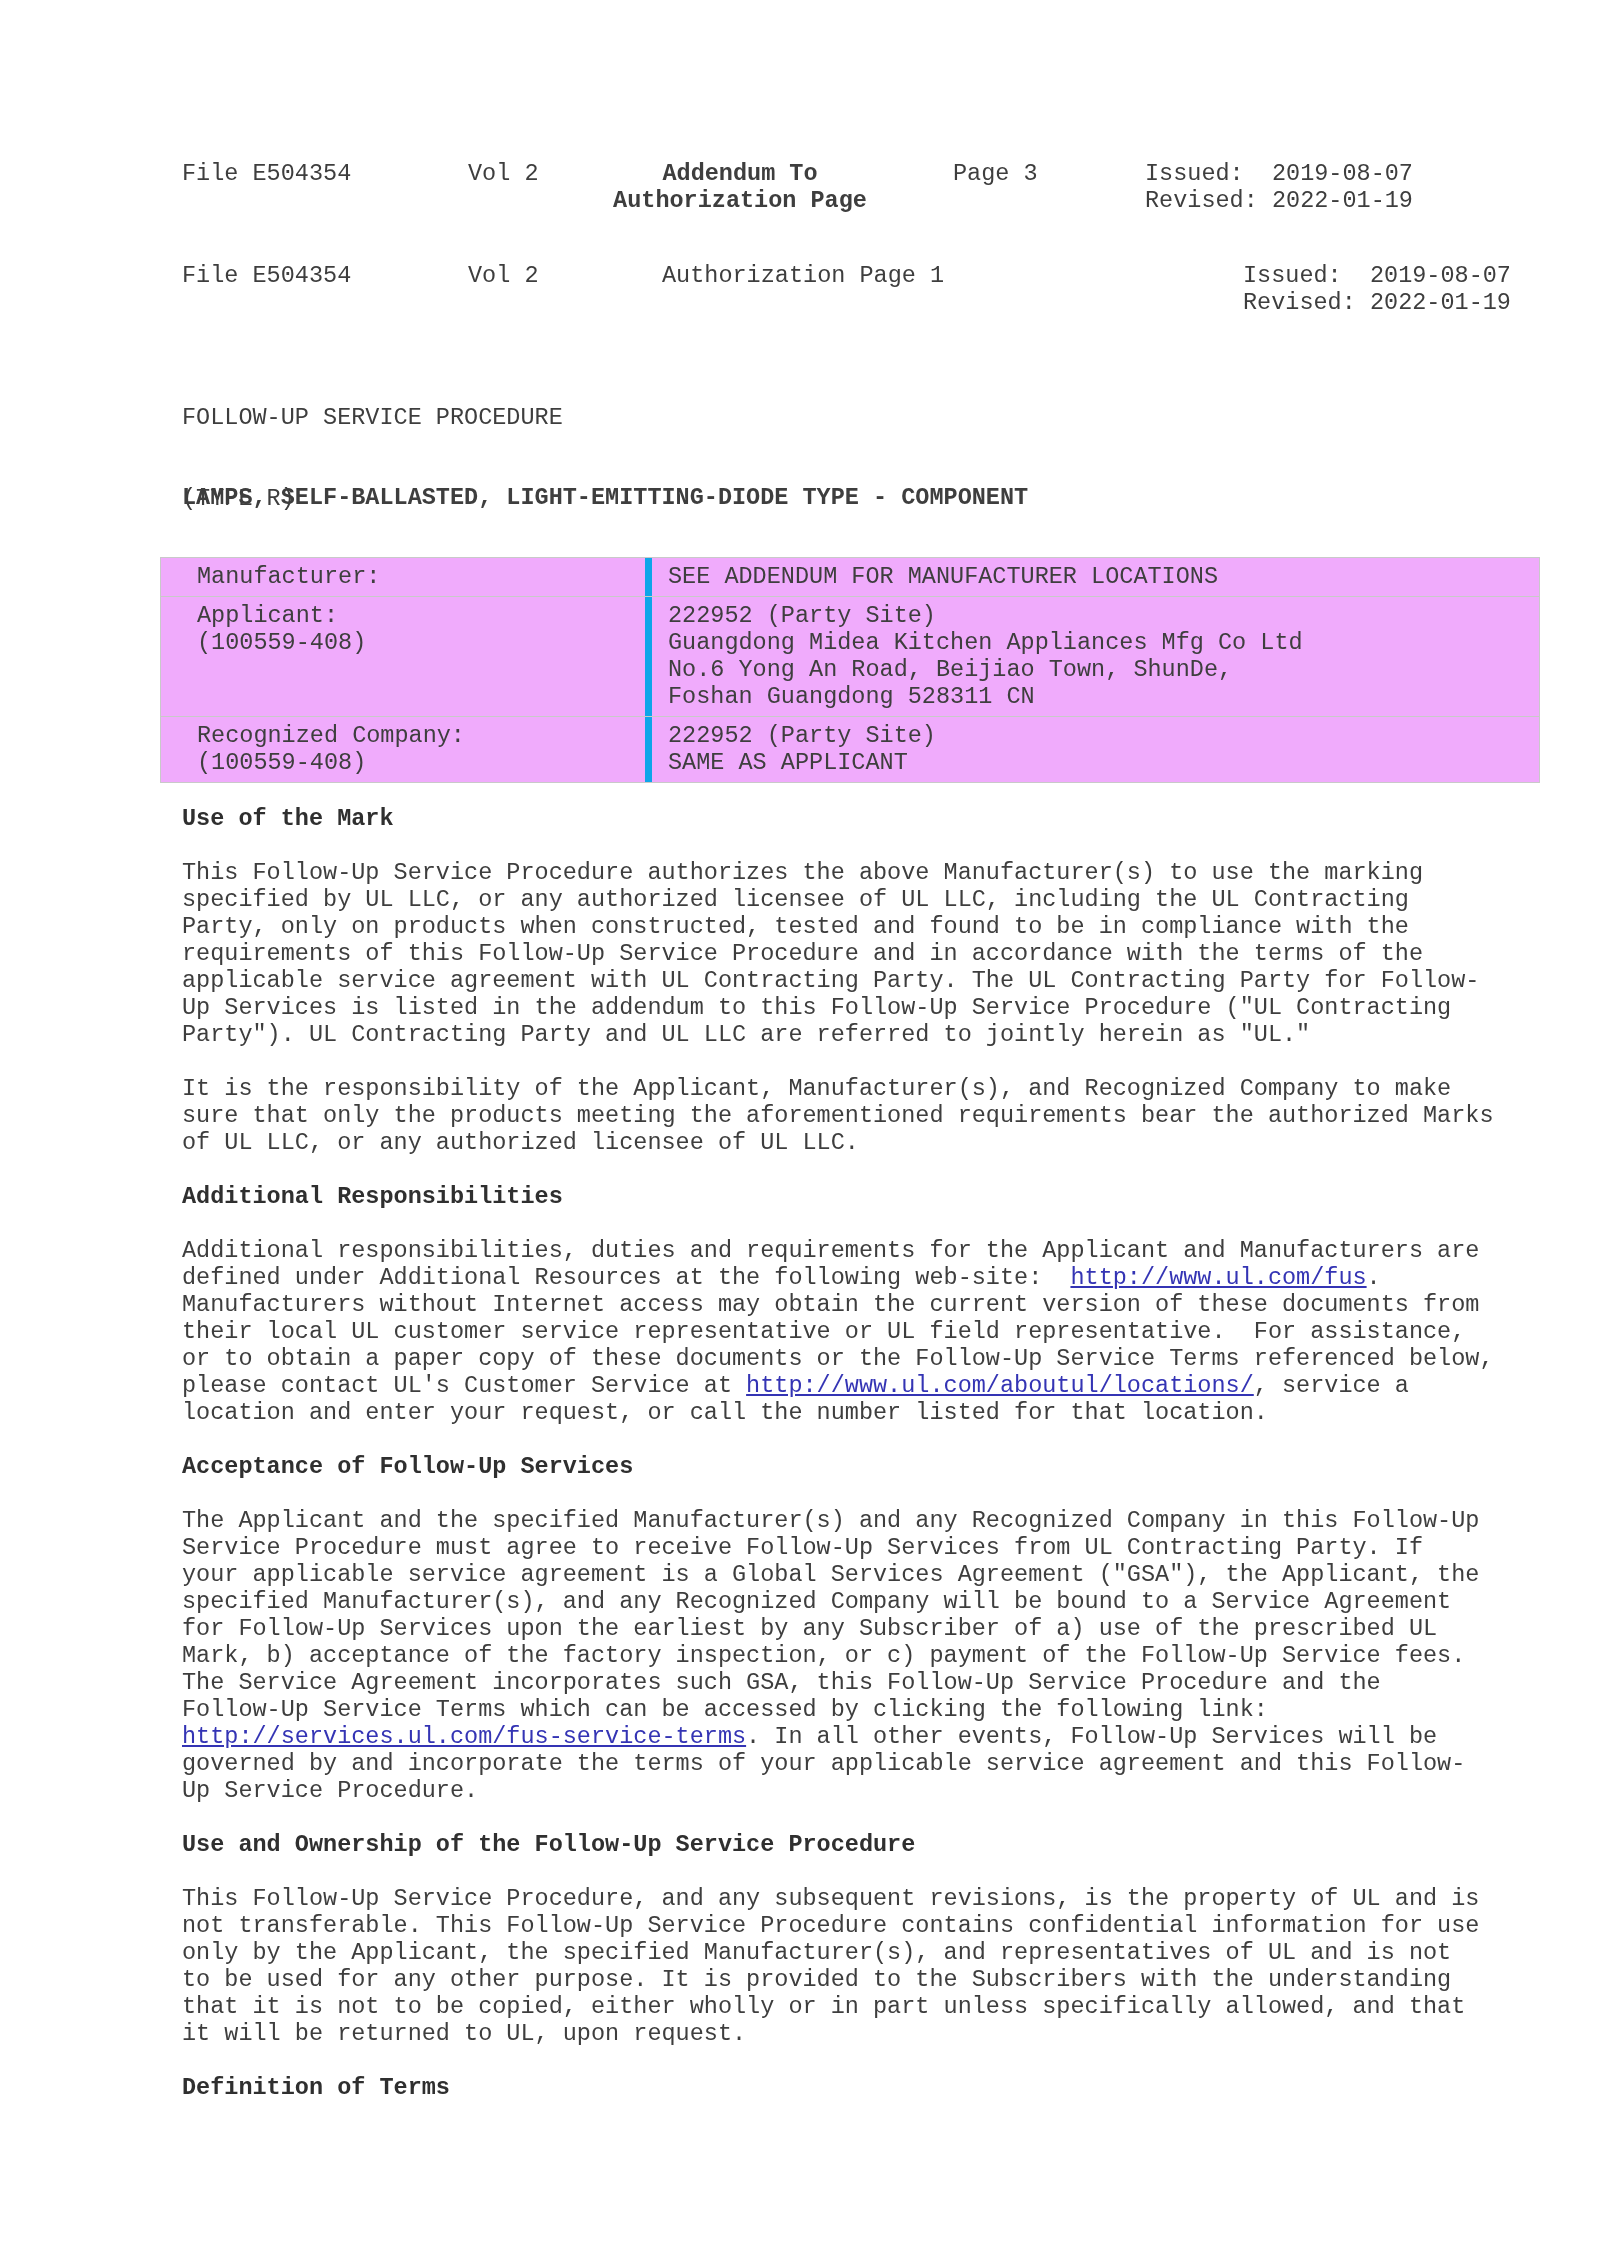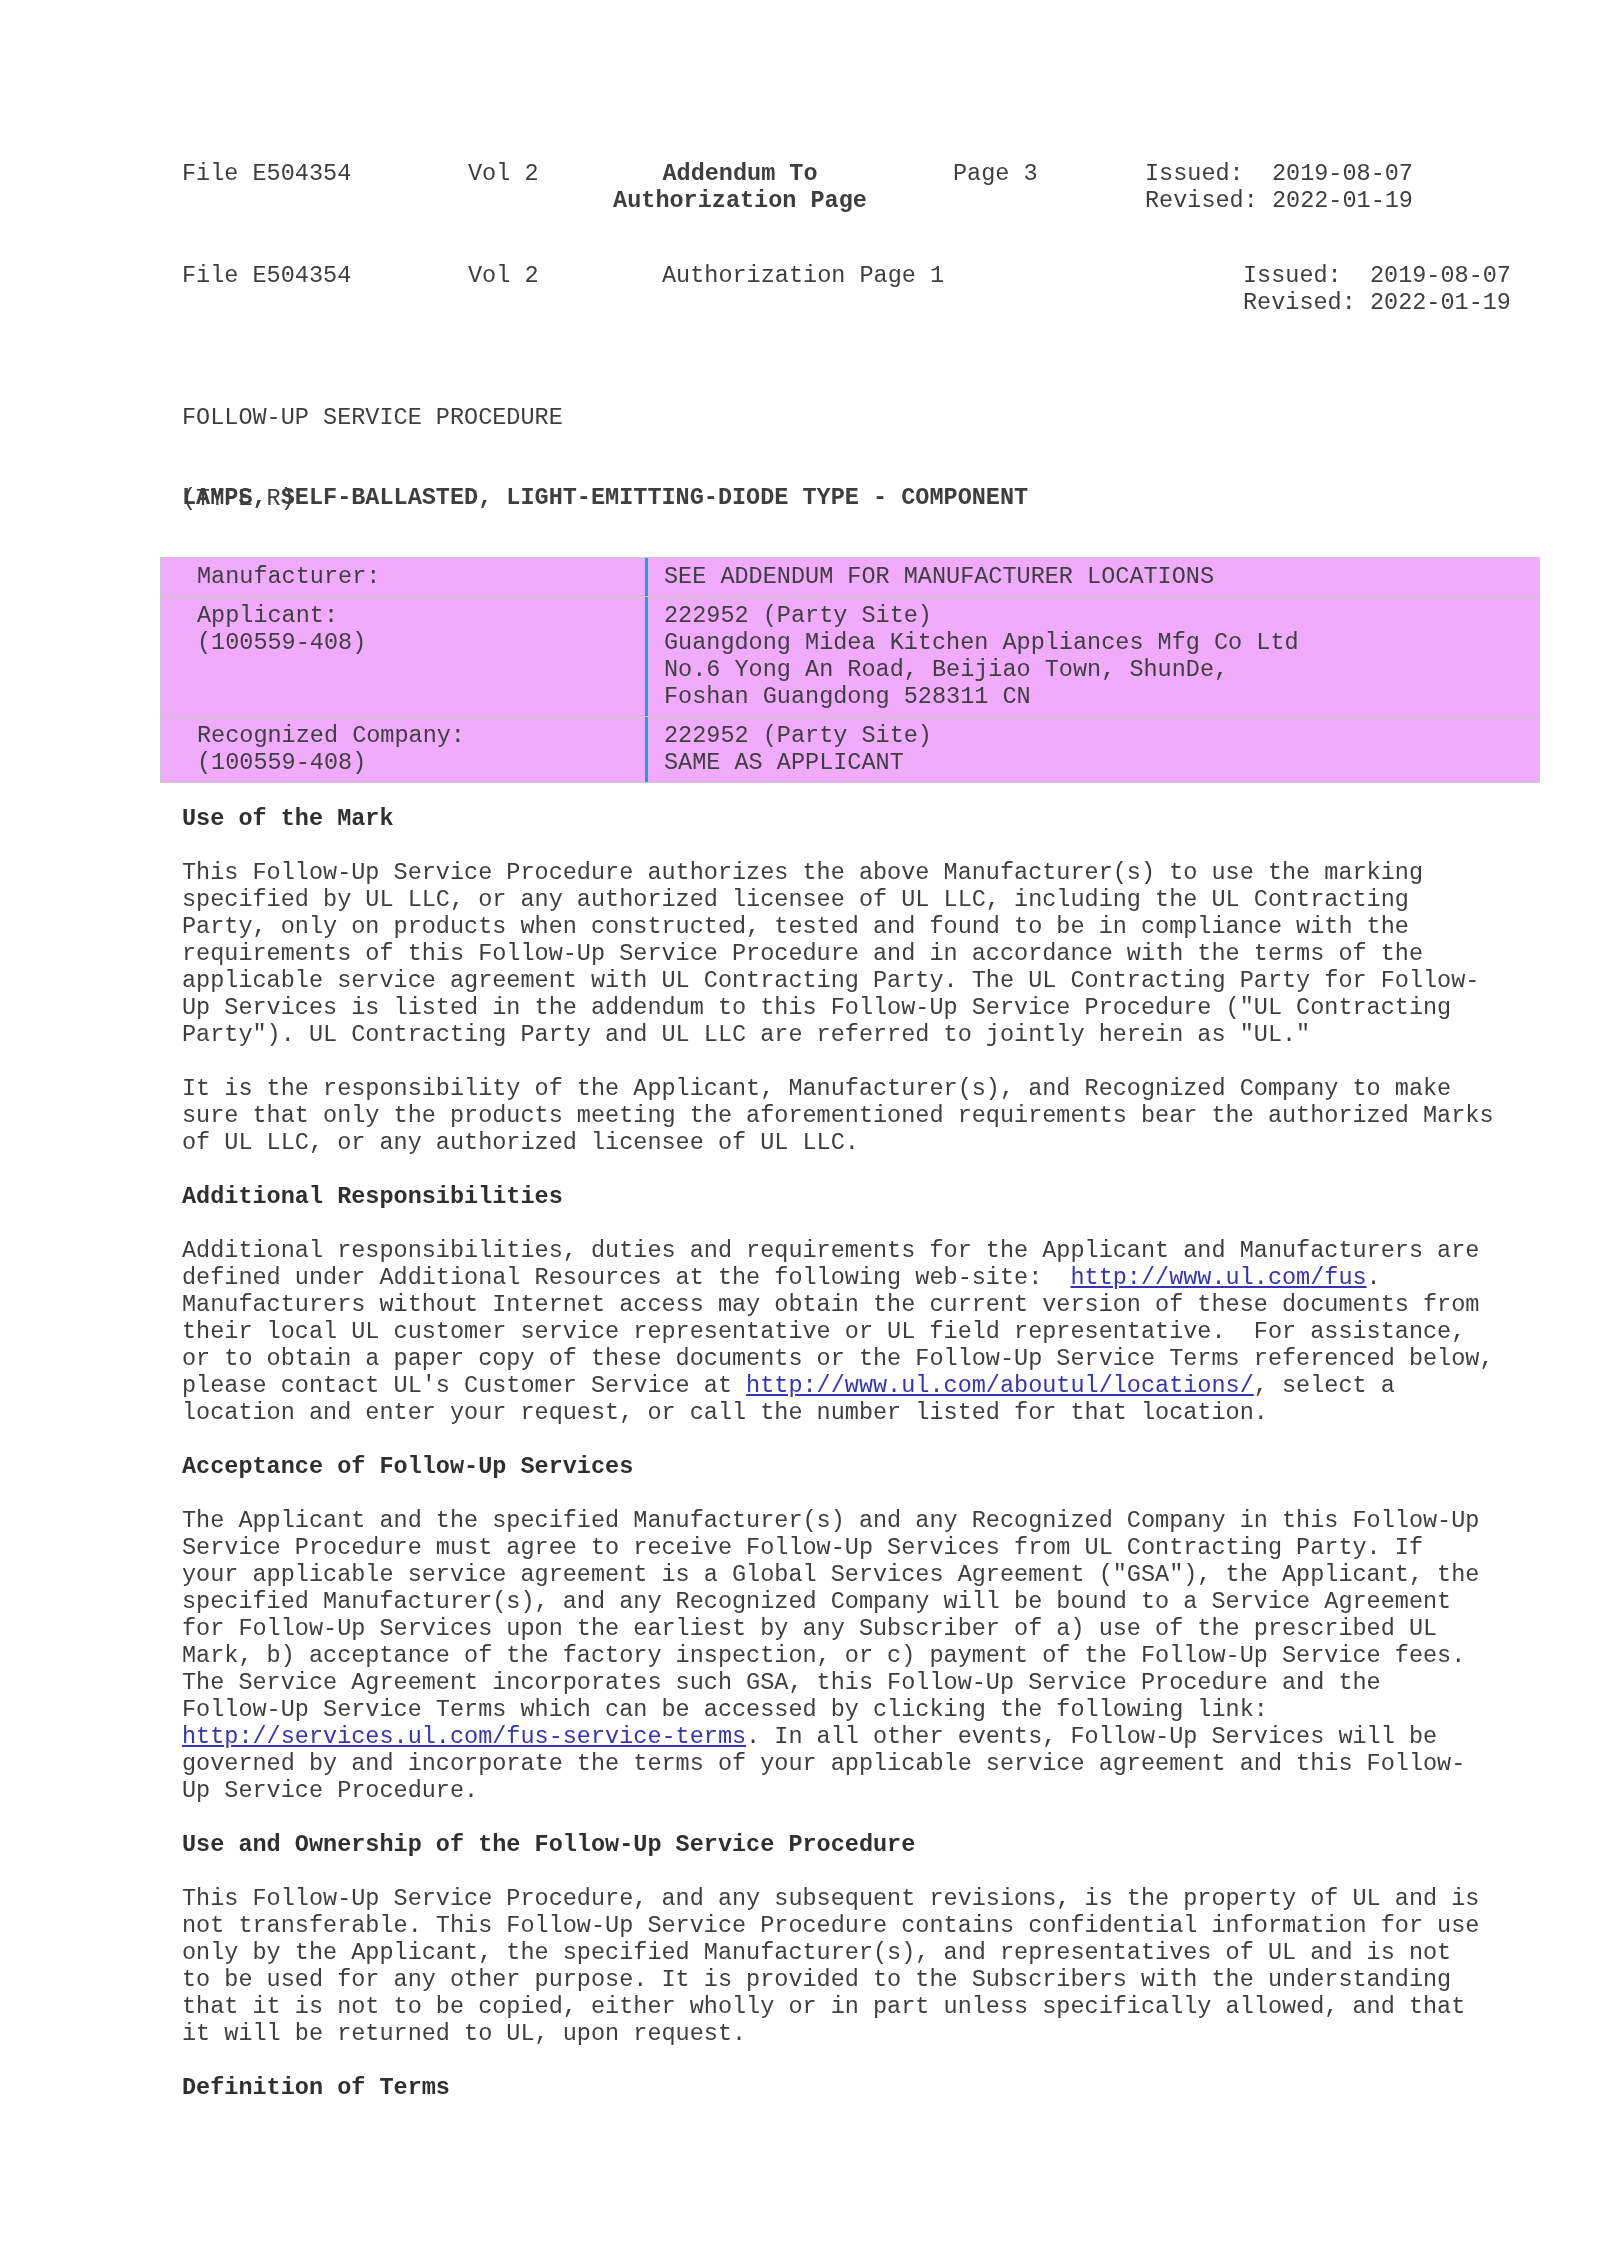--- a/index.html
+++ b/index.html
@@ -21,21 +21,21 @@
   
   .info-table {
     position:absolute; left:160px; top:557px; width:1380px;
     border:1px solid #c9c9c9;
     background:#f0abfc;
     box-sizing:border-box;
   }
   .info-row { display:grid; grid-template-columns:484px 1fr; }
   .info-row + .info-row { border-top:1px solid #c9c9c9; }
   .cell { white-space:pre-wrap; padding:5px 10px 6px 36px; box-sizing:border-box; }
-  .cell.value { border-left:3px solid #0ea5e9; padding-left:16px; }
+  .cell.value { border-left:7px solid #0ea5e9; padding-left:16px; }
 
   
   .flow { position:absolute; left:182px; top:805px; width:1345px; }
   .flow .blk { margin:27px 0 0 0; white-space:pre-wrap; }
   .flow .blk:first-child { margin-top:0; }
   .doc-heading { font-weight:bold; color:#2f2f2f; }
 
   .link { color:#3434b4; text-decoration:underline; cursor:pointer; }
 </style>
 </head>
@@ -102,21 +102,21 @@
     <p class="blk">It is the responsibility of the Applicant, Manufacturer(s), and Recognized Company to make
 sure that only the products meeting the aforementioned requirements bear the authorized Marks
 of UL LLC, or any authorized licensee of UL LLC.</p>
 
     <div class="blk doc-heading">Additional Responsibilities</div>
     <p class="blk"><span>Additional responsibilities, duties and requirements for the Applicant and Manufacturers are
 defined under Additional Resources at the following web-site:  </span><span class="link">http://www.ul.com/fus</span><span>.
 Manufacturers without Internet access may obtain the current version of these documents from
 their local UL customer service representative or UL field representative.  For assistance,
 or to obtain a paper copy of these documents or the Follow-Up Service Terms referenced below,
-please contact UL's Customer Service at </span><span class="link">http://www.ul.com/aboutul/locations/</span><span>, select a
+please contact UL's Customer Service at </span><span class="link">http://www.ul.com/aboutul/locations/</span><span>, service a
 location and enter your request, or call the number listed for that location.</span></p>
 
     <div class="blk doc-heading">Acceptance of Follow-Up Services</div>
     <p class="blk"><span>The Applicant and the specified Manufacturer(s) and any Recognized Company in this Follow-Up
 Service Procedure must agree to receive Follow-Up Services from UL Contracting Party. If
 your applicable service agreement is a Global Services Agreement ("GSA"), the Applicant, the
 specified Manufacturer(s), and any Recognized Company will be bound to a Service Agreement
 for Follow-Up Services upon the earliest by any Subscriber of a) use of the prescribed UL
 Mark, b) acceptance of the factory inspection, or c) payment of the Follow-Up Service fees.
 The Service Agreement incorporates such GSA, this Follow-Up Service Procedure and the

